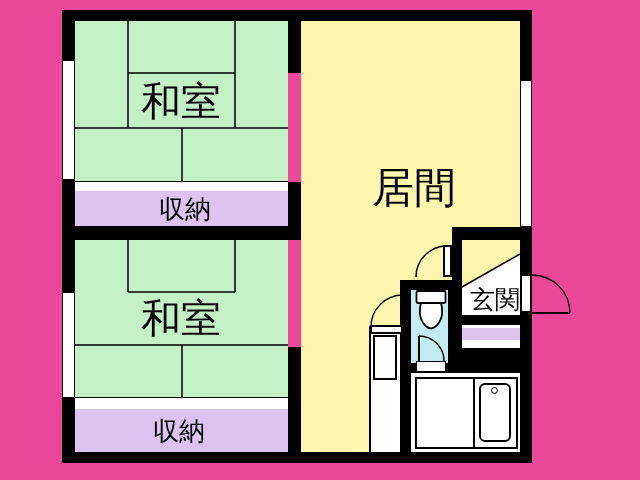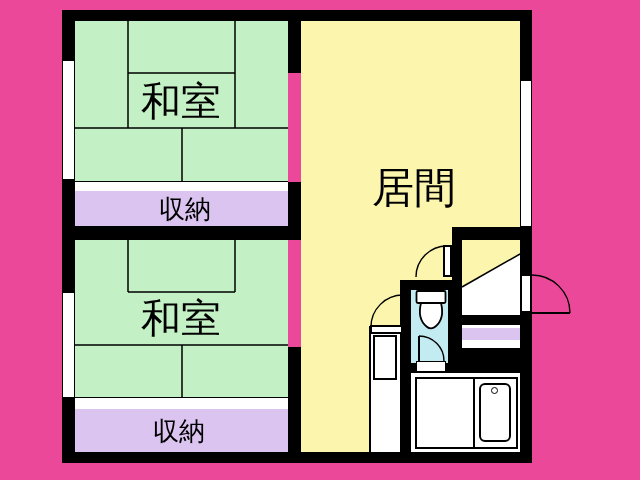--- a/index.html
+++ b/index.html
@@ -111,14 +111,15 @@
       <rect x="416.5" y="291" width="29" height="12" rx="1.5"></rect>
       <path d="M421 303 H441 C443.5 313 441.5 321.5 435.5 326.5 C432.8 328.8 429.2 328.8 426.5 326.5 C420.5 321.5 418.5 313 421 303 Z"></path>
     </g>
   </svg>
 
   <div class="label z35" style="left:141px;top:81px;font-size:40px;">和室</div>
   <div class="label z35" style="left:159px;top:196px;font-size:26px;">収納</div>
   <div class="label z35" style="left:141px;top:298px;font-size:40px;">和室</div>
   <div class="label z35" style="left:153px;top:418px;font-size:26px;">収納</div>
   <div class="label z35" style="left:372px;top:128px;font-size:42px;margin-top:39px;">居間</div>
+  <div class="label z35" style="left:470px;top:287px;font-size:25px;">玄関</div>
 
 </div>
 
 </body></html>

